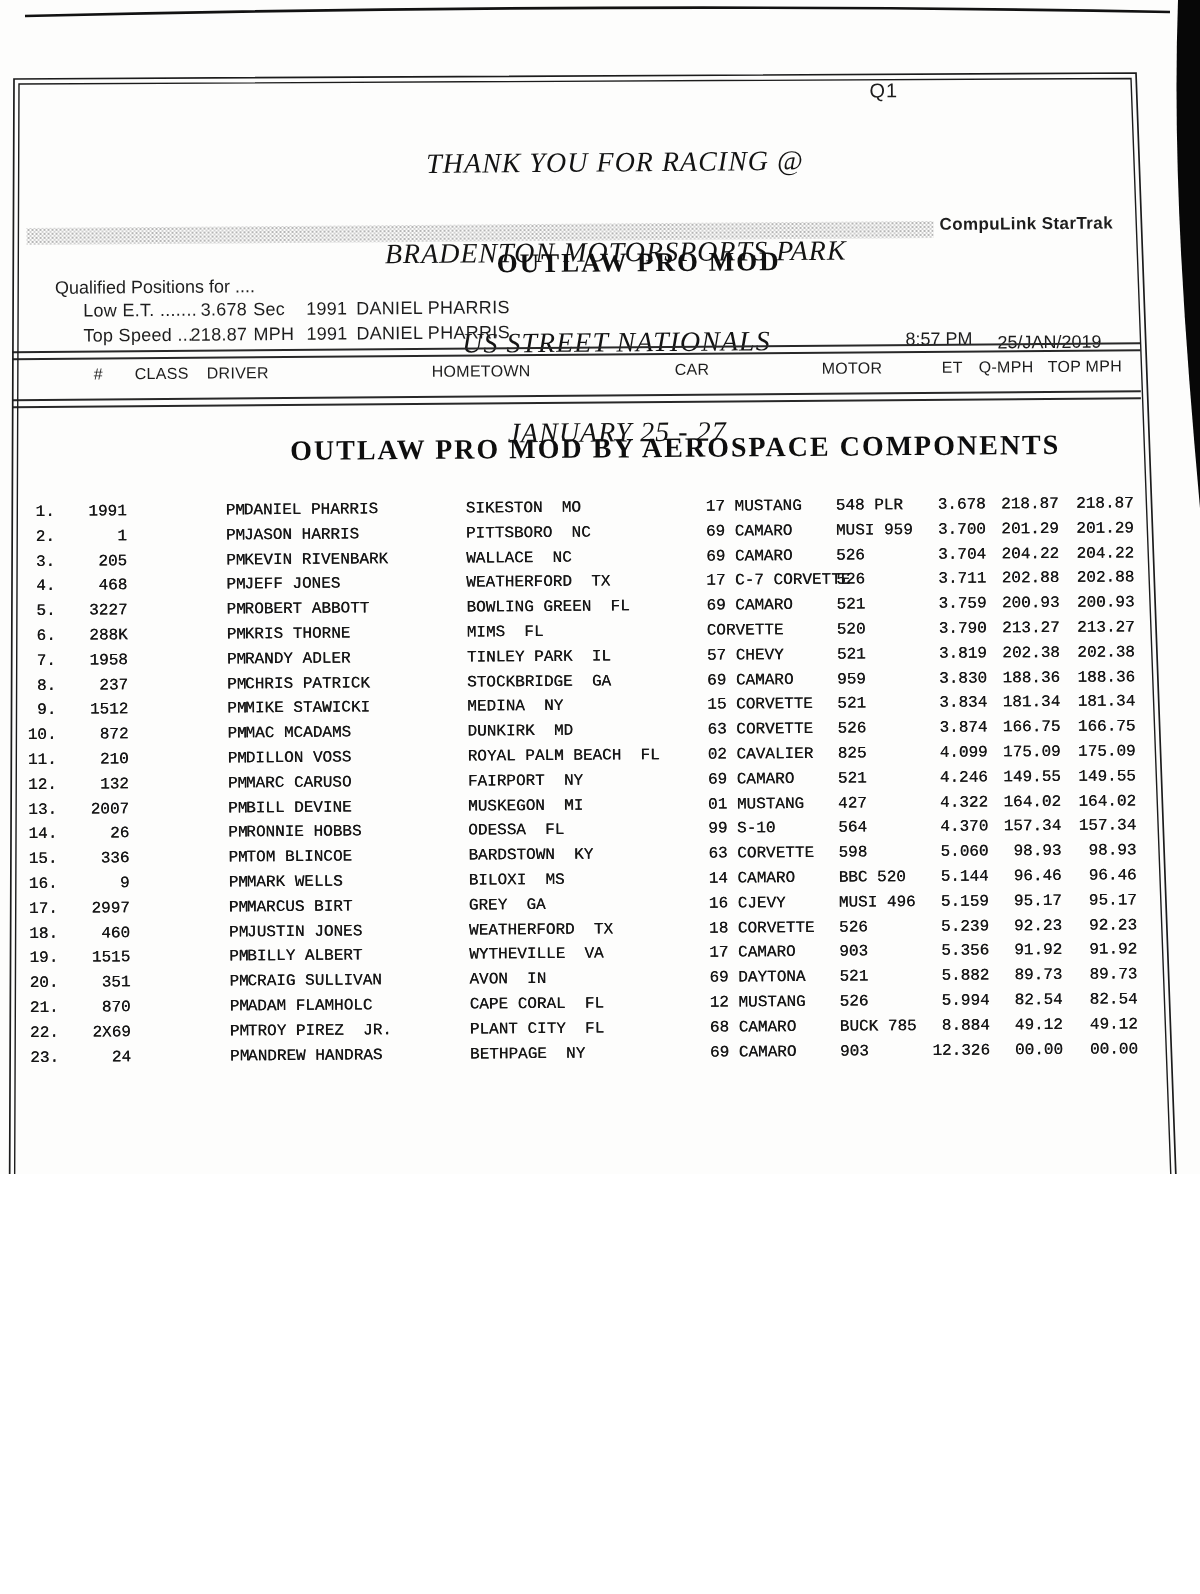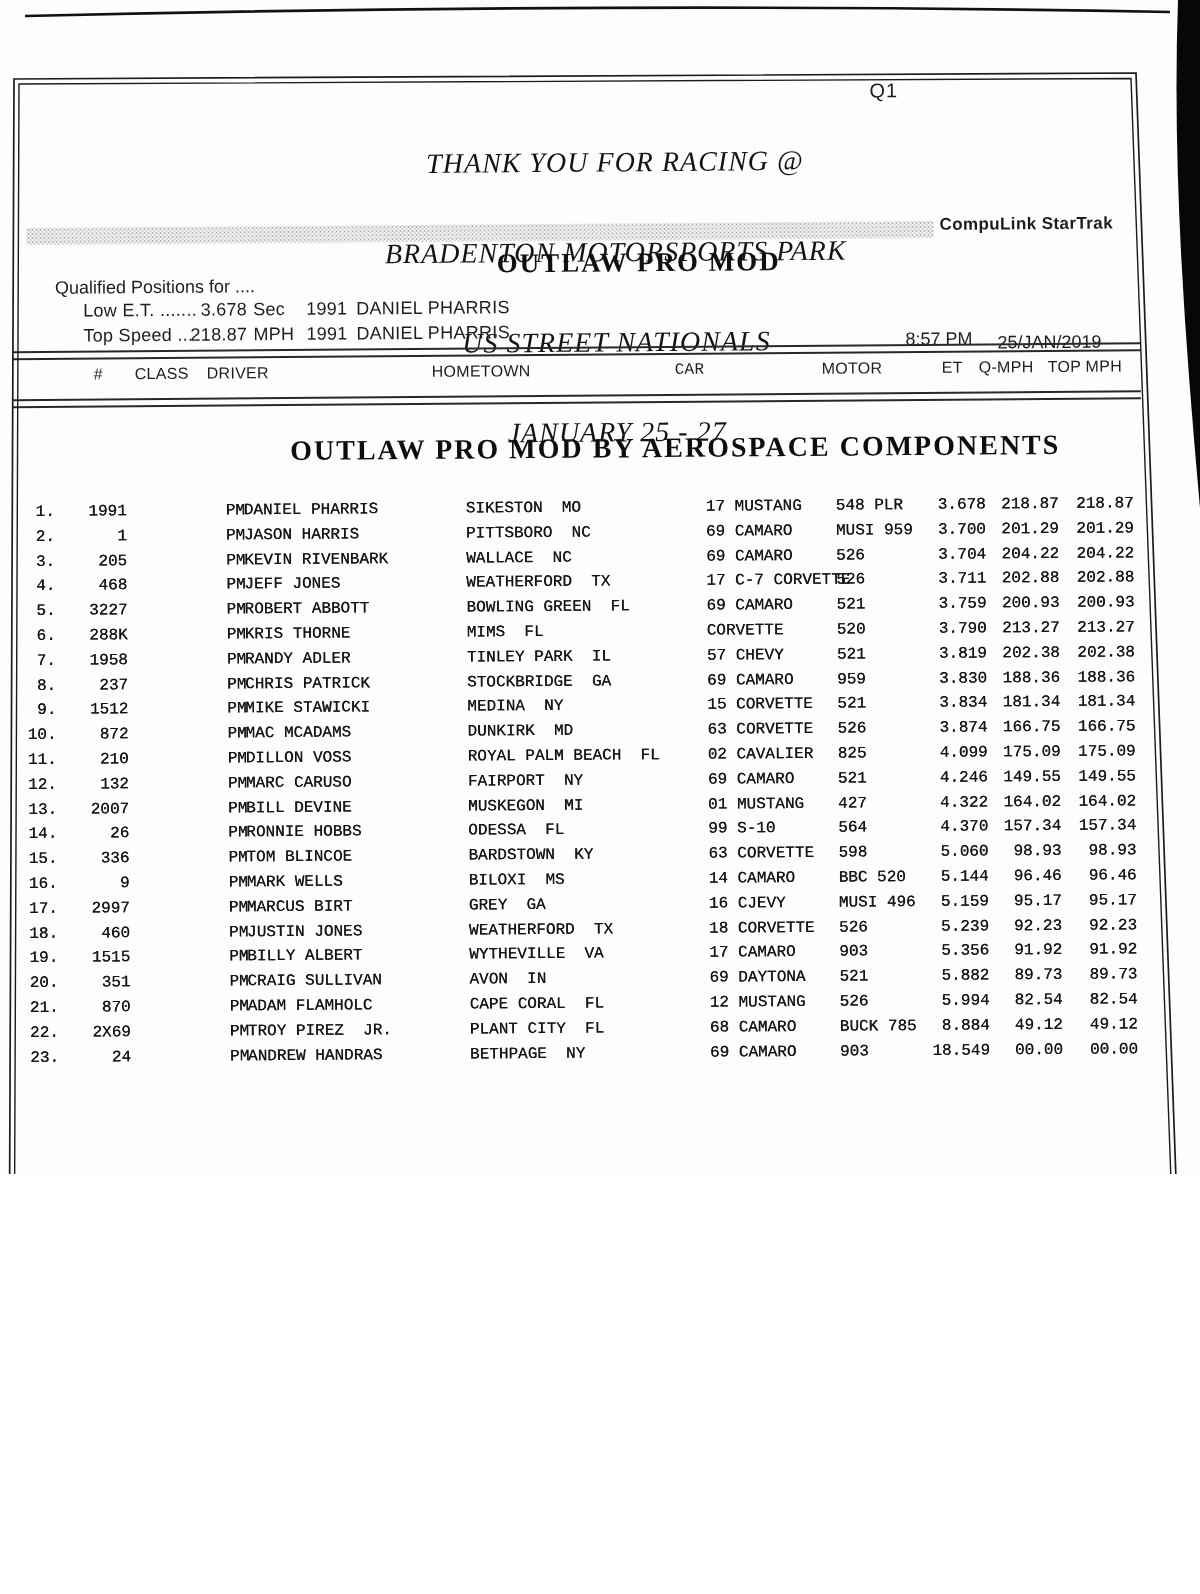--- a/index.html
+++ b/index.html
@@ -32,21 +32,21 @@
   .ql-driver{left:357px;}
   .row-low{top:301px;}
   .row-top{top:326px;}
   .qtime{left:906px;top:300px;font-size:18px;margin-top:36px;}
   .qdate{left:998px;top:300px;font-size:18px;margin-top:40px;}
   
   .rule{position:absolute;left:13px;width:1128px;height:5px;
         border-top:2px solid #282828;border-bottom:2px solid #282828;}
   .ruleA{top:351px;} .ruleB{top:399px;}
   .thead span{position:absolute;top:366px;font-size:16px;letter-spacing:0.3px;white-space:pre;}
-  .h1{left:94px;} .h2{left:135px;} .h3{left:207px;} .h4{left:432px;} .h5{left:675px;font-family:Liberation Mono, monospace;}
+  .h1{left:94px;} .h2{left:135px;} .h3{left:207px;} .h4{left:432px;} .h5{left:675px;}
   .h6{left:822px;} .h7{left:926px;margin-left:16px;} .h8{left:979px;} .h9{left:1048px;}
   
   .sectitle{left:170px;top:437px;width:1010px;text-align:center;
             font-family:"Liberation Serif","DejaVu Serif",serif;font-weight:bold;
             font-size:28px;letter-spacing:2px;color:#0e0e0e;}
   
   #rows{position:absolute;left:0;top:500px;width:1200px;}
   .trow{position:relative;height:24.8px;}
   .trow span{position:absolute;top:0;line-height:24.8px;font-size:16px;white-space:pre;
              font-family:"Liberation Mono","DejaVu Sans Mono",monospace;color:#151515;
@@ -401,21 +401,21 @@
           <span class="c-top">49.12</span>
         </div>
         <div class="trow">
           <span class="c-pos">23.</span>
           <span class="c-num">24</span>
           <span class="c-cls">PM</span>
           <span class="c-driver">ANDREW HANDRAS</span>
           <span class="c-home">BETHPAGE  NY</span>
           <span class="c-car">69 CAMARO</span>
           <span class="c-motor">903</span>
-          <span class="c-et">18.549</span>
+          <span class="c-et">12.326</span>
           <span class="c-qmph">00.00</span>
           <span class="c-top">00.00</span>
         </div>
       </div>
 
     <div class="speck s1"></div>
     <div class="speck s2"></div>
   </div>
 
   <div class="logo"><span class="drag">DRAG</span><span class="zine">ZINE</span></div>

